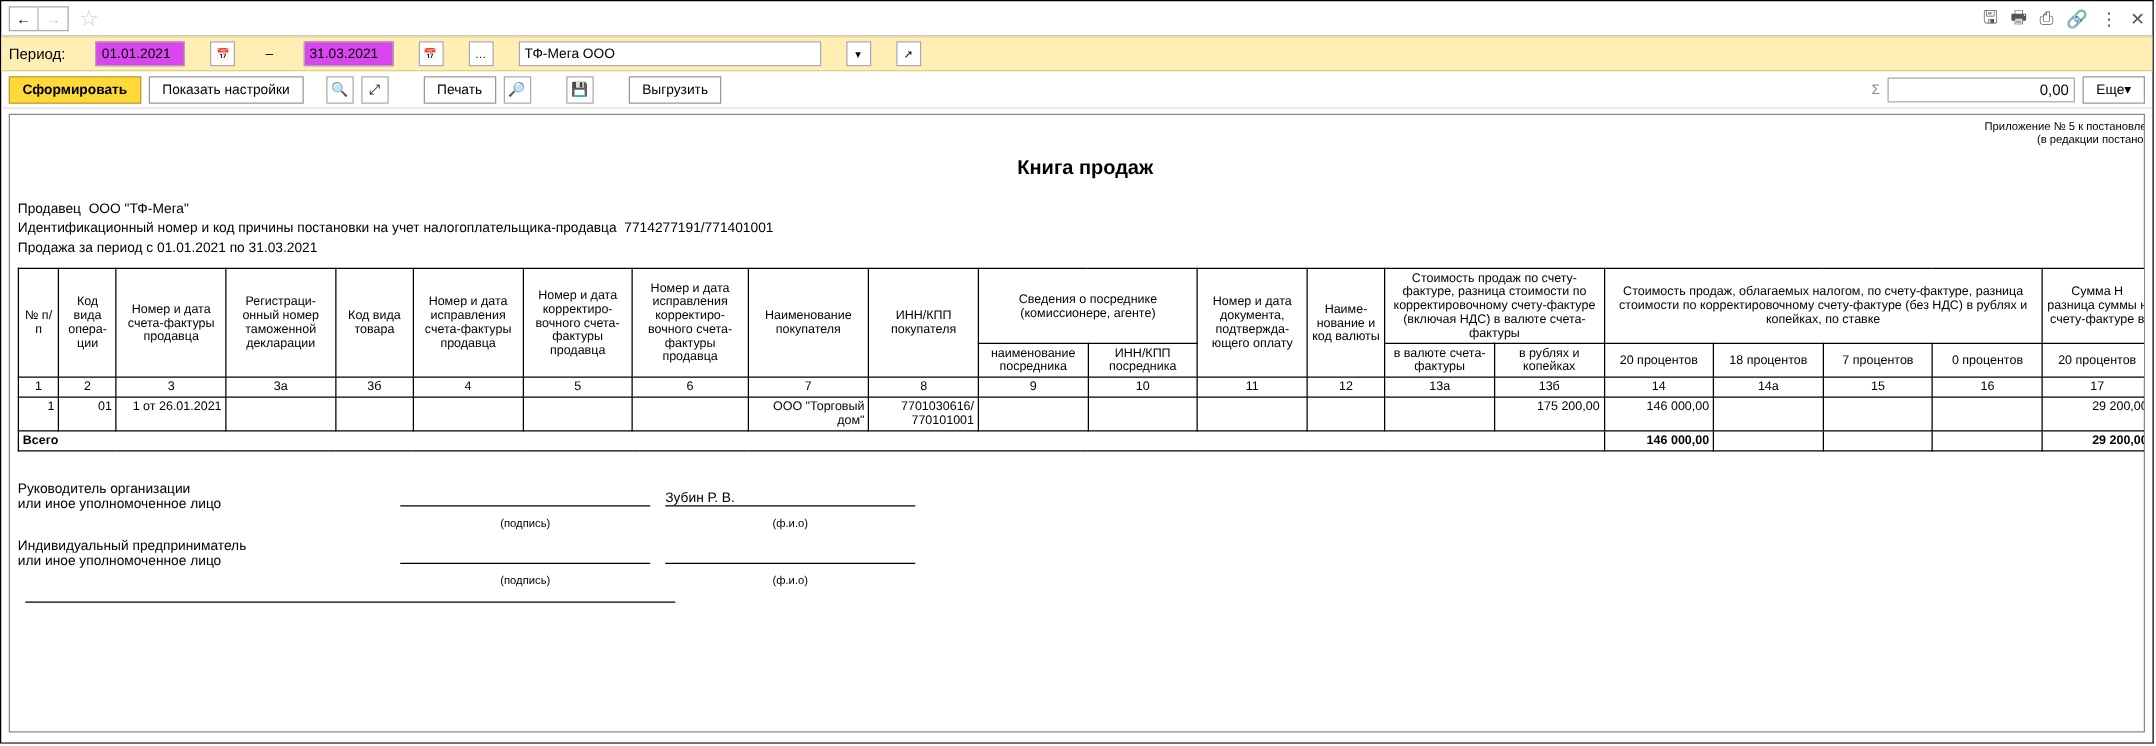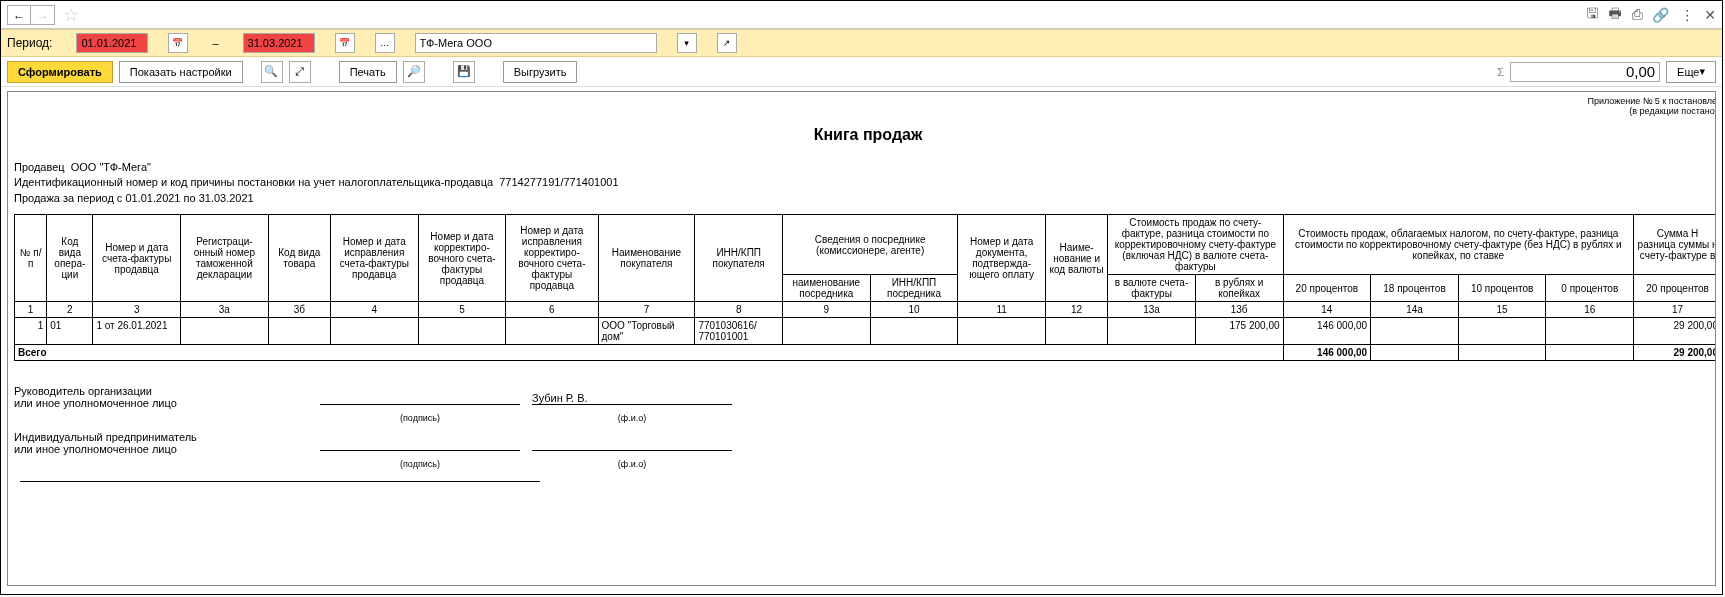--- a/index.html
+++ b/index.html
@@ -11,46 +11,46 @@
 .nav-btn { width: 24px; height: 20px; border: 1px solid #aaa; background: #fff; display: inline-flex; align-items: center; justify-content: center; cursor: pointer; font-size: 12px; }
 .nav-btn + .nav-btn { border-left: none; }
 .star { margin: 0 8px; color: #ccc; font-size: 18px; cursor: pointer; }
 .title { font-size: 18px; font-weight: normal; }
 .titlebar-right { margin-left: auto; display: flex; gap: 10px; align-items: center; color: #666; }
 .title-icon { cursor: pointer; font-size: 14px; color: #555; }
 
 
 .toolbar-yellow { background: #ffefb5; border-top: 1px solid #e0d090; border-bottom: 1px solid #e0d090; height: 28px; display: flex; align-items: center; padding: 0 6px; gap: 20px; }
 .lbl { font-size: 12px; margin-right: 4px; }
-.date-input { height: 20px; border: 1px solid #aaa; background: #ef4444; padding: 0 4px; width: 72px; font-size: 11px; }
+.date-input { height: 20px; border: 1px solid #aaa; background: #d946ef; padding: 0 4px; width: 72px; font-size: 11px; }
 .mini-btn { width: 20px; height: 20px; border: 1px solid #aaa; background: #fff; display: inline-flex; align-items: center; justify-content: center; cursor: pointer; font-size: 9px; }
 .dash { margin: 0 4px; }
 .org-input { height: 20px; border: 1px solid #aaa; background: #fff; padding: 0 4px; width: 242px; font-size: 11px; }
 
 
 .toolbar-main { height: 30px; display: flex; align-items: center; padding: 3px 6px; gap: 6px; border-bottom: 1px solid #ddd; }
 .btn { height: 22px; border: 1px solid #999; background: #fff; padding: 0 10px; cursor: pointer; font-size: 11px; display: inline-flex; align-items: center; }
 .btn.primary { background: #ffd83a; border-color: #c0a030; font-weight: bold; }
 .icon-btn { width: 22px; height: 22px; border: 1px solid #aaa; background: #fff; display: inline-flex; align-items: center; justify-content: center; cursor: pointer; font-size: 11px; }
 .toolbar-main .right { margin-left: auto; display: flex; align-items: center; gap: 6px; }
-.sum-box { width: 150px; height: 20px; border: 1px solid #aaa; text-align: right; padding: 0 4px; font-size: 15px; }
+.sum-box { width: 150px; height: 20px; border: 1px solid #aaa; text-align: right; padding: 0 4px; font-size: 12px; }
 
 
 .report-pane { border: 1px solid #888; margin: 4px 6px; height: 495px; overflow: auto; position: relative; }
 .report-inner { width: 1720px; padding: 0 6px; }
 .app-note { text-align: right; font-size: 9px; margin: 4px 0;}
 .report-title { text-align: center; font-size: 16px; font-weight: bold; margin: 10px 0 16px; }
 .info-block { font-size: 11px; line-height: 1.4; margin-bottom: 8px; }
 
 
 table.sales { border-collapse: collapse; width: 100%; table-layout: fixed; }
 table.sales th, table.sales td { border: 1px solid #000; font-size: 10px; padding: 2px 3px; text-align: center; vertical-align: middle; }
 table.sales th { font-weight: normal; background: #fff; }
 table.sales .num-row td { font-size: 10px; }
-table.sales .data-row td { text-align: left; vertical-align: top; height: 26px; }
+table.sales .data-row td { text-align: right; vertical-align: top; height: 26px; }
 table.sales .data-row td.r { text-align: right; }
 table.sales .total-row td { font-weight: bold; text-align: right; }
 table.sales .total-row td.lbl-cell { text-align: left; }
 
 
 .sig-block { margin-top: 24px; font-size: 11px; }
 .sig-row { display: flex; align-items: flex-end; margin-bottom: 4px; }
 .sig-label { width: 300px; }
 .sig-line { width: 200px; border-bottom: 1px solid #000; margin: 4px 6px; text-align: left; position: relative;}
 .sig-cap { font-size: 9px; text-align: center; width: 200px; margin: 0 6px; color: #000;}
@@ -164,21 +164,21 @@
             <th colspan="4">Стоимость продаж, облагаемых налогом, по счету-фактуре, разница стоимости по корректировочному счету-фактуре (без НДС) в рублях и копейках, по ставке</th>
             <th>Сумма Н разница суммы н счету-фактуре в</th>
           </tr>
           <tr>
             <th>наименование посредника</th>
             <th>ИНН/КПП посредника</th>
             <th>в валюте счета-фактуры</th>
             <th>в рублях и копейках</th>
             <th>20 процентов</th>
             <th>18 процентов</th>
-            <th>10 процентов</th>
+            <th>7 процентов</th>
             <th>0 процентов</th>
             <th>20 процентов</th>
           </tr>
           <tr class="num-row">
             <td>1</td>
             <td>2</td>
             <td>3</td>
             <td>3а</td>
             <td>3б</td>
             <td>4</td>

